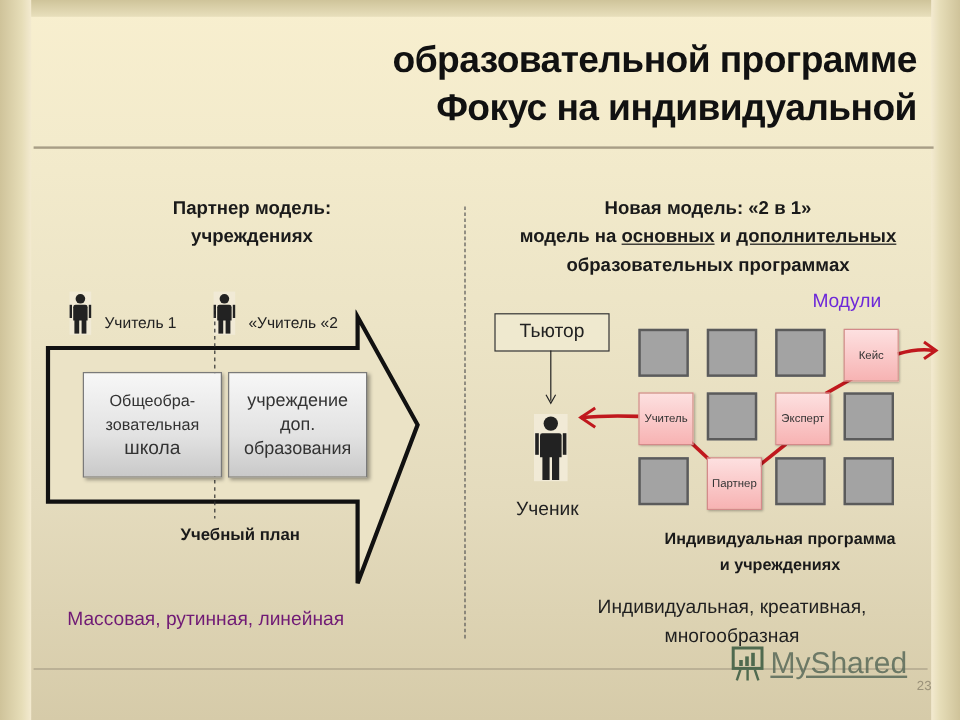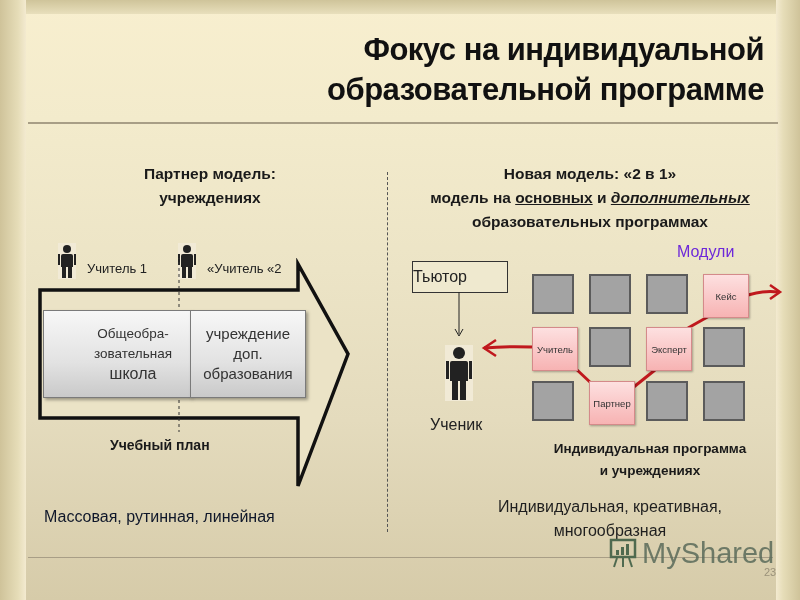--- a/index.html
+++ b/index.html
@@ -37,80 +37,80 @@
     position: absolute; left: 387px; top: 172px; width: 0; height: 360px;
     border-left: 1px dashed #555;
   }
   .col-heading {
     position: absolute; text-align: center; font-size: 15.5px; font-weight: bold;
     line-height: 24px; color: #1a1a1a;
   }
   .left-heading { left: 40px; width: 340px; top: 162px; }
   .right-heading { left: 400px; width: 380px; top: 162px; }
   .u { text-decoration: underline; }
-  .ui { text-decoration: underline; font-style: italic; }
+  .ui { text-decoration: underline; }
 
   .person { position: absolute; width: 18px; height: 36px; background: #f1ead6; }
   .person .head { position: absolute; left: 5px; top: 2px; width: 8px; height: 8px; border-radius: 50%; background: #222; }
   .person .body { position: absolute; left: 3px; top: 11px; width: 12px; height: 13px; background: #222; border-radius: 2px 2px 0 0; }
   .person .leg1 { position: absolute; left: 4px; top: 23px; width: 4px; height: 12px; background: #222; }
   .person .leg2 { position: absolute; left: 10px; top: 23px; width: 4px; height: 12px; background: #222; }
   .person .arm1 { position: absolute; left: 0px; top: 11px; width: 2px; height: 11px; background: #222; }
   .person .arm2 { position: absolute; left: 16px; top: 11px; width: 2px; height: 11px; background: #222; }
 
   .label-sm { position: absolute; font-size: 13px; color: #222; }
   .arrow-svg { position: absolute; left: 36px; top: 258px; }
 
   .inst-box {
     position: absolute; width: 114px; height: 86px;
     background: linear-gradient(180deg, #f7f7f7 0%, #e2e2e2 60%, #c9c9c9 100%);
     border: 1px solid #7a7a7a; box-shadow: 2px 2px 3px rgba(0,0,0,0.35);
     display: flex; align-items: center; justify-content: center; text-align: center;
     color: #333; font-size: 13.5px; line-height: 20px;
   }
   .inst-box .big { font-size: 16px; }
-  .plan-label { position: absolute; left: 110px; top: 437px; width: 140px; text-align: left; font-size: 14px; font-weight: bold; color: #1a1a1a; }
-  .left-footer { position: absolute; left: 44px; top: 508px; font-size: 16px; color: #0f172a; }
+  .plan-label { position: absolute; left: 110px; top: 437px; width: 140px; text-align: right; font-size: 14px; font-weight: bold; color: #1a1a1a; }
+  .left-footer { position: absolute; left: 56px; top: 508px; font-size: 16px; color: #701a75; }
 
   .tutor-box {
     position: absolute; left: 412px; top: 261px; width: 94px; height: 30px;
     border: 1.5px solid #333; background: #efe9cf;
-    display: flex; align-items: center; font-size: 16px; color: #222;
+    display: flex; align-items: center; justify-content: center; font-size: 16px; color: #222;
   }
   .modules-label { position: absolute; left: 677px; top: 243px; font-size: 16px; color: #6d28d9; }
   .module-sq {
     position: absolute; width: 42px; height: 40px; background: #a3a3a3;
     border: 2px solid #5b5b5b; box-sizing: border-box;
   }
   .module-red {
     position: absolute; width: 44px; height: 42px;
     background: linear-gradient(180deg, #fde0e0 0%, #f7b3b3 100%);
     border: 1px solid #d48a8a; box-shadow: 1px 1px 2px rgba(0,0,0,0.3);
     display: flex; align-items: center; justify-content: center; font-size: 9.5px; color: #333;
   }
   .pupil-label { position: absolute; left: 430px; top: 416px; font-size: 16px; color: #222; }
   .ind-label { position: absolute; left: 530px; top: 438px; width: 240px; text-align: center; font-size: 13.5px; font-weight: bold; line-height: 22px; color: #1a1a1a; }
   .right-footer { position: absolute; left: 470px; top: 495px; width: 280px; text-align: center; font-size: 16px; line-height: 24px; color: #1f1f1f; }
 
   .bottom-rule { position: absolute; left: 28px; top: 557px; width: 745px; height: 1px; background: #a89e86; }
   .watermark { position: absolute; left: 608px; top: 536px; display: flex; align-items: center; gap: 4px; }
-  .watermark-text { font-size: 29px; color: #5a6b5a; opacity: 0.85; }
+  .watermark-text { font-size: 25px; color: #5a6b5a; opacity: 0.85; text-decoration: underline; }
   .slide-num { position: absolute; left: 736px; top: 566px; font-size: 11px; color: #9b927a; margin-left: 28px; }
 </style>
 </head>
 <body>
 
 <div class="slide"></div>
 <div class="frame-top"></div>
 <div class="frame-left"></div>
 <div class="frame-right"></div>
 
 <div class="title">
+  <div>образовательной программе</div>
   <div>Фокус на индивидуальной</div>
-  <div>образовательной программе</div>
 </div>
 <div class="title-rule"></div>
 
 <div class="center-divider"></div>
 
 <div class="col-heading left-heading">
   <div>Партнер модель:</div>
   <div>учреждениях</div>
 </div>
 
@@ -131,21 +131,21 @@
     <div class="leg1"></div>
     <div class="leg2"></div>
 </div>
 <div class="label-sm" style="left:207px; top:261px;">«Учитель «2</div>
 
 <svg class="arrow-svg" width="320" height="240" viewBox="0 0 320 240">
   <polygon points="4,32 262,32 262,6 312,96 262,228 262,160 4,160" fill="#ebe3c6" stroke="#111" stroke-width="3.5" stroke-linejoin="miter"></polygon>
   <line x1="143" y1="-20" x2="143" y2="174" stroke="#333" stroke-width="1" stroke-dasharray="3,3"></line>
 </svg>
 
-<div class="inst-box" style="left:43px; top:310px;padding-left:32px;">
+<div class="inst-box" style="left:69px; top:310px;">
   <div>
     <div>Общеобра-</div>
     <div>зовательная</div>
     <div class="big">школа</div>
   </div>
 </div>
 <div class="inst-box" style="left:190px; top:310px; font-size:15px;">
   <div>
     <div>учреждение</div>
     <div>доп.</div>

